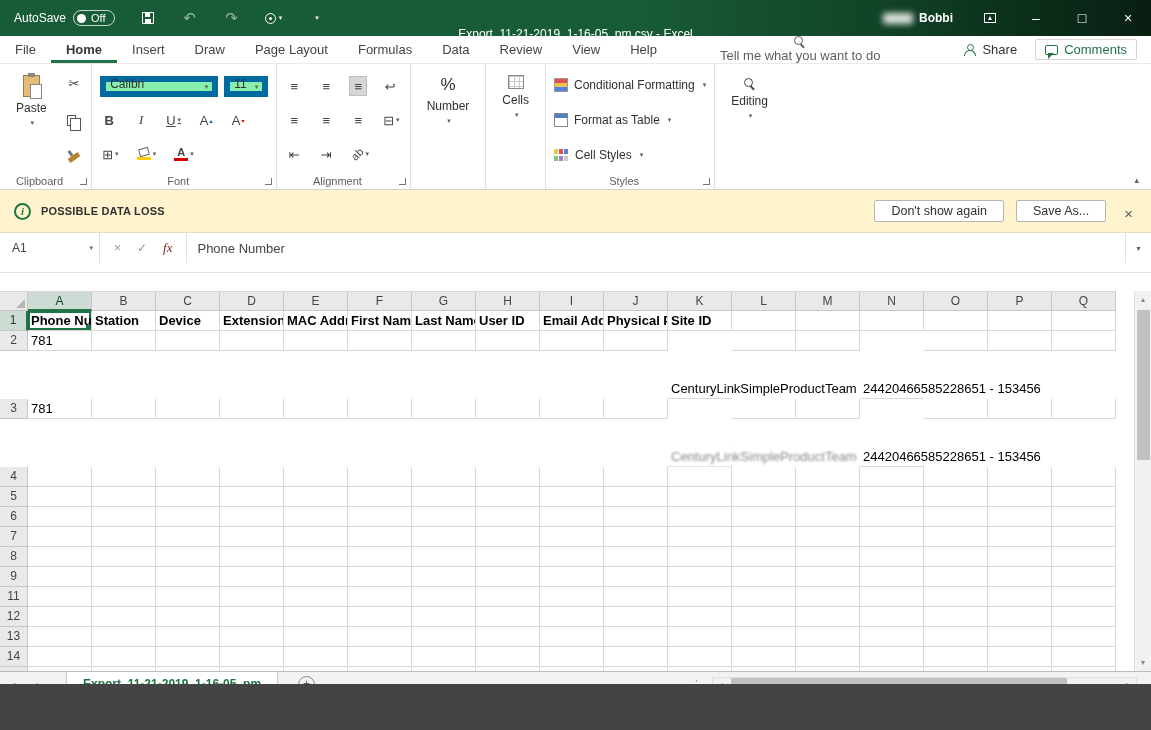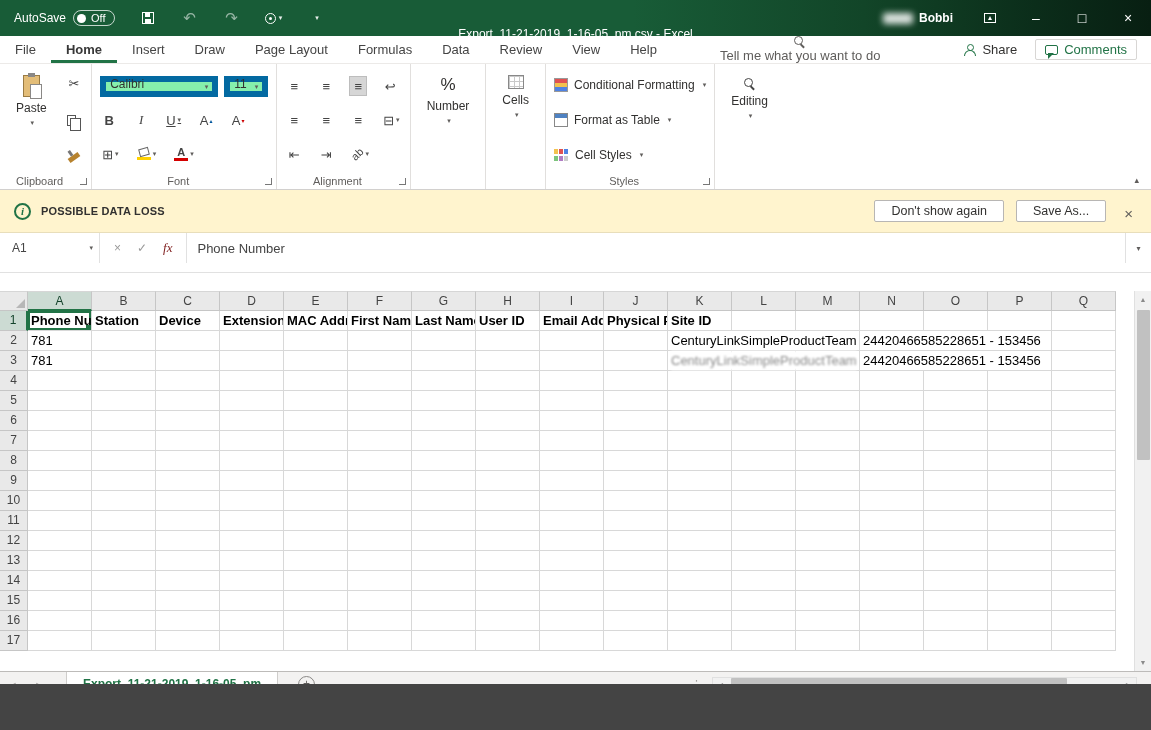--- a/index.html
+++ b/index.html
@@ -115,21 +115,21 @@
   .corner{width:28px;height:20px;background:var(--hdrbg);border-right:1px solid #c6c6c6;border-bottom:1px solid #c6c6c6;border-top:1px solid #d6d6d6;position:relative;}
   .corner::after{content:'';position:absolute;right:2px;bottom:2px;border-left:9px solid transparent;border-bottom:9px solid #b7b7b7;}
   .colh{width:64px;height:20px;line-height:19px;text-align:center;font-size:12px;color:#444;background:var(--hdrbg);
     border-right:1px solid #c6c6c6;border-bottom:1px solid #c6c6c6;border-top:1px solid #d6d6d6;cursor:default;}
   .colh.selhdr{background:var(--hdrsel);border-bottom:2px solid var(--accent);line-height:18px;color:#14432b;}
   .rowh{width:28px;height:20px;line-height:19px;text-align:center;font-size:12px;color:#444;background:var(--hdrbg);
     border-right:1px solid #c6c6c6;border-bottom:1px solid #c6c6c6;cursor:default;}
   .rowh.selhdr-row{background:var(--hdrsel);border-right:2px solid var(--accent);color:#14432b;}
   .cell{width:64px;height:20px;border-right:1px solid var(--gridline);border-bottom:1px solid var(--gridline);
     font-size:13px;padding-left:3px;position:relative;overflow:hidden;background:#fff;cursor:cell;}
-  .cell.ovf{overflow:visible;z-index:3;}
+  .cell.ovf{overflow:visible;z-index:3;margin-top:48px;}
   .cell.ovf .ctext{background:#fff;}
   .ctext{white-space:nowrap;line-height:19px;display:inline-block;color:#000;}
   .ctext.b{font-weight:700;}
   .ctext.blurred{filter:blur(1.2px);color:#8a8a8a;}
   .cell.acell{box-shadow:inset 0 0 0 2px var(--accent);}
   .cell.acell::after{content:'';position:absolute;right:0;bottom:0;width:5px;height:5px;background:var(--accent);}
   .grid-fill{flex:1;background:#fff;}
   .vscroll{width:17px;background:#f1f1f1;border-left:1px solid #e0e0e0;display:flex;flex-direction:column;align-items:center;}
   .varrow{height:17px;width:17px;display:flex;align-items:center;justify-content:center;font-size:7px;color:#8a8a8a;cursor:default;}
   .vtrack{flex:1;width:17px;position:relative;}
@@ -619,40 +619,20 @@
           <div class="cell"></div>
           <div class="cell"></div>
           <div class="cell"></div>
           <div class="cell"></div>
           <div class="cell"></div>
           <div class="cell"></div>
           <div class="cell"></div>
           <div class="cell"></div>
         </div>
         <div class="grow">
-          <div class="rowh">10</div>
-          <div class="cell"></div>
-          <div class="cell"></div>
-          <div class="cell"></div>
-          <div class="cell"></div>
-          <div class="cell"></div>
-          <div class="cell"></div>
-          <div class="cell"></div>
-          <div class="cell"></div>
-          <div class="cell"></div>
-          <div class="cell"></div>
-          <div class="cell"></div>
-          <div class="cell"></div>
-          <div class="cell"></div>
-          <div class="cell"></div>
-          <div class="cell"></div>
-          <div class="cell"></div>
-          <div class="cell"></div>
-        </div>
-        <div class="grow">
           <div class="rowh">11</div>
           <div class="cell"></div>
           <div class="cell"></div>
           <div class="cell"></div>
           <div class="cell"></div>
           <div class="cell"></div>
           <div class="cell"></div>
           <div class="cell"></div>
           <div class="cell"></div>
           <div class="cell"></div>

